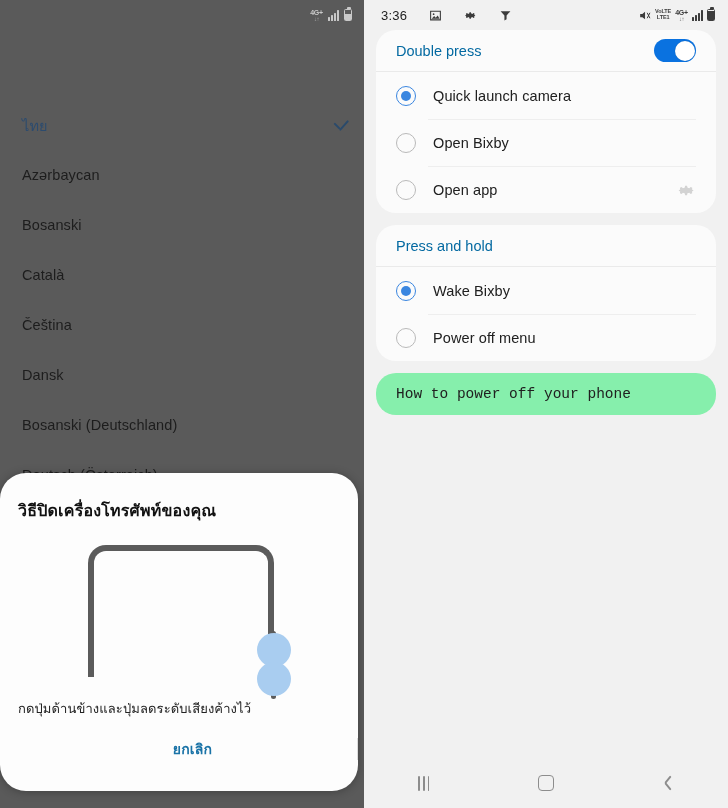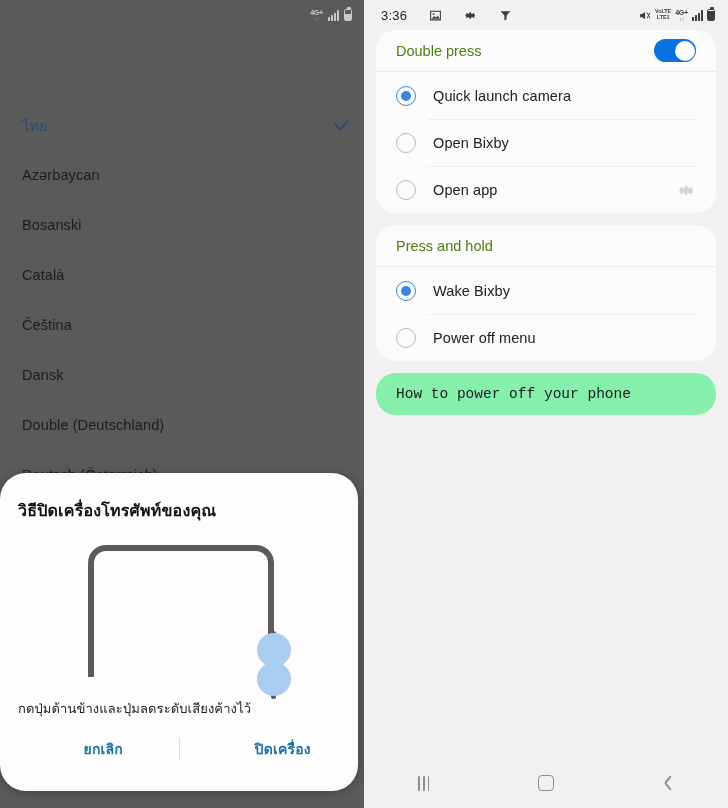--- a/index.html
+++ b/index.html
@@ -116,21 +116,21 @@
   .back-chevron::before { height:10px; transform:rotate(40deg);  top:0px; left:4px; }
   .back-chevron::after  { height:10px; transform:rotate(-40deg); top:8px; left:4px; }
   .r-title { font-size:17px; color:#171717; letter-spacing:0.1px; }
 
   .card {
     margin:0 12px 12px 12px; background:#fbfbfb; border-radius:20px;
     overflow:hidden;
   }
   .card-head {
     height:42px; display:flex; align-items:center; justify-content:space-between;
-    padding:0 20px 0 20px; font-size:14.5px; color:#4d7c0f;
+    padding:0 20px 0 20px; font-size:14.5px; color:#0369a1;
   }
   .card-head.with-divider { border-bottom:1px solid #eaeaea; }
   .opt-row {
     height:47px; display:flex; align-items:center; padding:0 20px 0 20px; gap:17px;
   }
   .opt-row + .opt-row .opt-label-wrap { border-top:1px solid #eeeeee; }
   .opt-label-wrap {
     flex:1; height:47px; display:flex; align-items:center; justify-content:space-between;
     margin-left:-5px; padding-left:5px;
   }
@@ -204,21 +204,21 @@
     <div class="lang-row">
       <span class="label">Català</span>
     </div>
     <div class="lang-row">
       <span class="label">Čeština</span>
     </div>
     <div class="lang-row">
       <span class="label">Dansk</span>
     </div>
     <div class="lang-row">
-      <span class="label">Double (Deutschland)</span>
+      <span class="label">Bosanski (Deutschland)</span>
     </div>
     <div class="lang-row">
       <span class="label">Deutsch (Österreich)</span>
     </div>
   </div>
 
   <div id="poweroff-dialog">
     <div class="dlg-title">วิธีปิดเครื่องโทรศัพท์ของคุณ</div>
 
     <div class="dlg-illus">
@@ -226,21 +226,20 @@
       <div class="side-rail"></div>
       <div class="btn-dot d1"></div>
       <div class="btn-dot d2"></div>
     </div>
 
     <div class="dlg-body">กดปุ่มด้านข้างและปุ่มลดระดับเสียงค้างไว้</div>
 
     <div class="dlg-actions">
       <div class="act">ยกเลิก</div>
       <div class="dlg-sep"></div>
-      <div class="act">ปิดเครื่อง</div>
     </div>
   </div>
 </div>
 
 <div class="screen" id="right-panel">
 
   <div class="r-statusbar">
     <div class="r-sb-left">
       <span class="r-clock">3:36</span>
       <svg class="sb-ico" viewBox="0 0 24 24">

